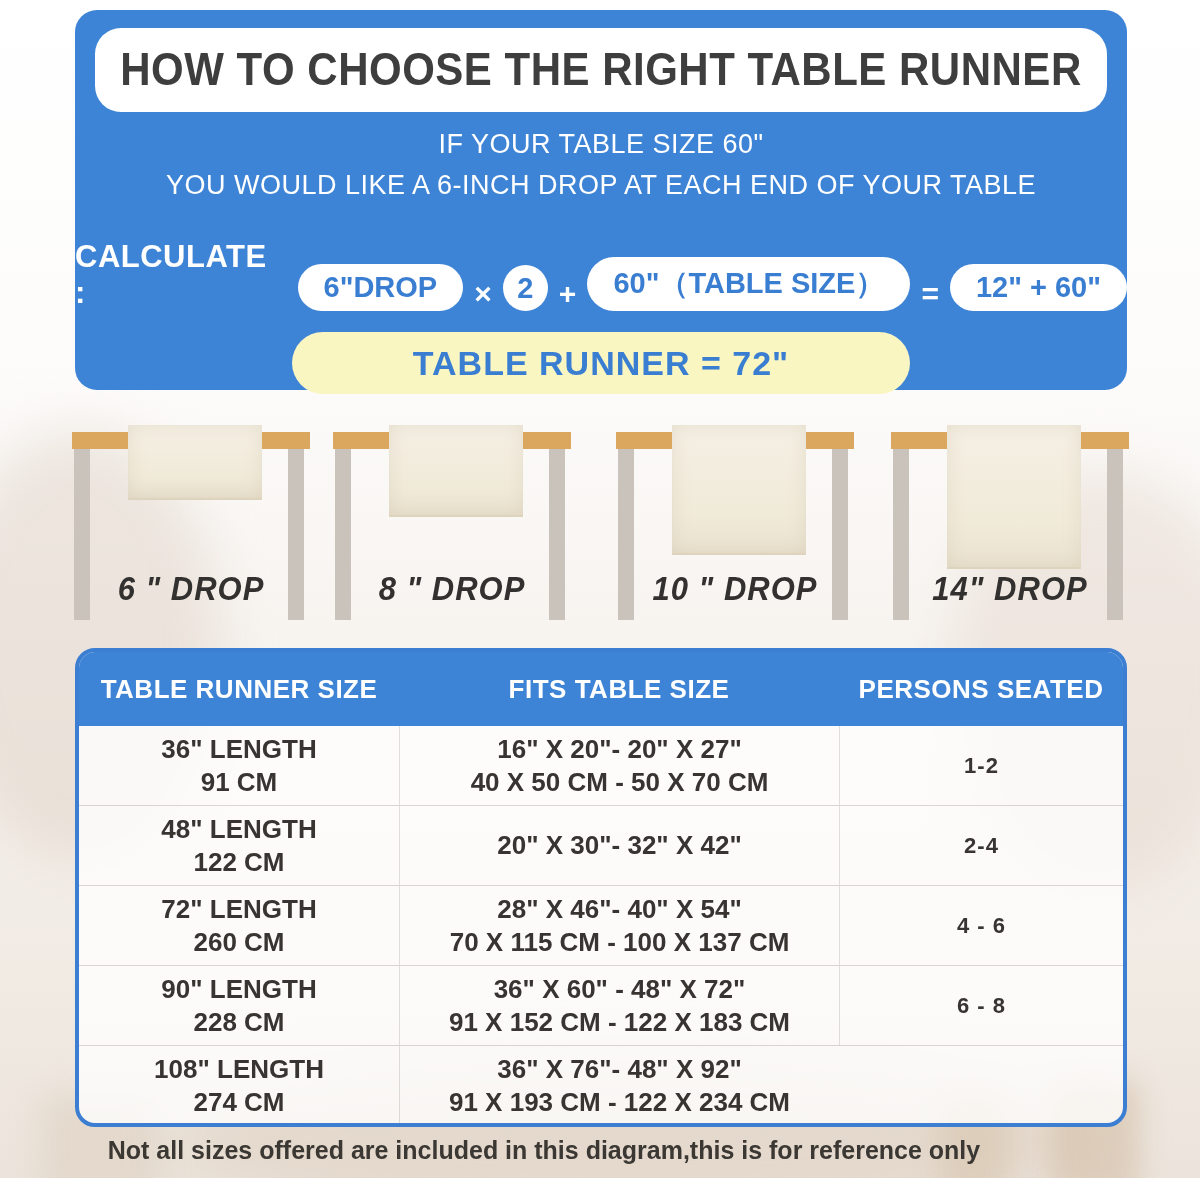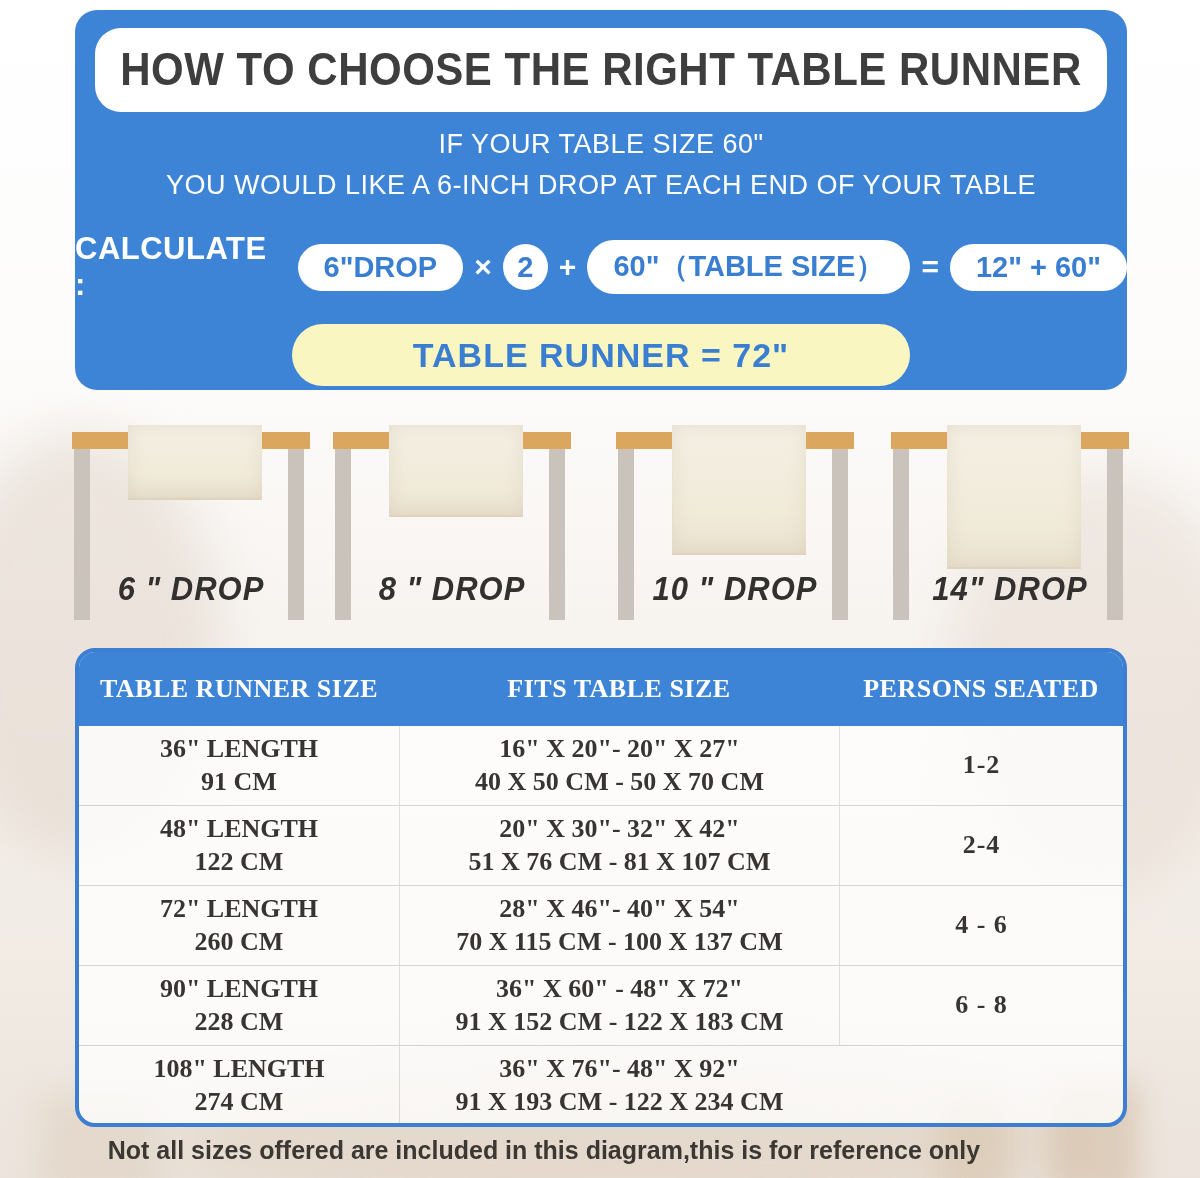--- a/index.html
+++ b/index.html
@@ -16,48 +16,48 @@
   .b5{right:190px;bottom:-25px;width:70px;height:110px;background:rgba(210,188,160,0.40);filter:blur(14px);border-radius:18px;}
   .b6{left:40px;bottom:-25px;width:120px;height:110px;background:rgba(214,196,176,0.38);filter:blur(16px);border-radius:20px;}
 
   
   .header-panel{position:absolute;left:75px;top:10px;width:1052px;height:380px;background:#3e84d6;border-radius:22px;box-sizing:border-box;}
   .title-card{margin:18px 20px 0 20px;height:84px;background:#ffffff;border-radius:26px;display:flex;align-items:center;justify-content:center;}
   .title-card h1{margin:0;font-size:42px;font-weight:bold;color:#3e3e3e;letter-spacing:0.5px;transform:scaleY(1.08);white-space:nowrap;}
   .sub{margin:0;text-align:center;color:#ffffff;font-size:27px;letter-spacing:0.5px;}
   .sub1{margin-top:17px;}
   .sub2{margin-top:10px;}
-  .calc-row{margin-top:30px;display:flex;align-items:center;justify-content:center;gap:11px;}
+  .calc-row{margin-top:38px;display:flex;align-items:flex-end;justify-content:center;gap:11px;}
   .calc-label{color:#ffffff;font-weight:bold;font-size:31px;letter-spacing:0.5px;margin-right:4px;}
   .pill{background:#ffffff;color:#3a7ed2;font-weight:bold;font-size:29px;border-radius:28px;padding:7px 26px;white-space:nowrap;}
   .op{color:#ffffff;font-weight:bold;font-size:30px;}
   .circle{background:#ffffff;color:#3a7ed2;font-weight:bold;font-size:29px;width:46px;height:46px;border-radius:50%;display:flex;align-items:center;justify-content:center;}
   .result-pill{margin:21px auto 0 auto;width:618px;height:62px;background:#faf6c2;border-radius:32px;display:flex;align-items:center;justify-content:center;color:#3a7ed2;font-weight:bold;font-size:34px;letter-spacing:1px;}
 
   
   .figs{position:absolute;left:0;top:420px;width:1200px;height:230px;}
   .fig{position:absolute;top:0;width:238px;height:230px;}
   .fig0{left:72px;} .fig1{left:333px;} .fig2{left:616px;} .fig3{left:891px;}
   .tabletop{position:absolute;left:0;right:0;top:12px;height:17px;background:#dba75f;}
   .leg{position:absolute;top:28px;width:16px;height:172px;background:#c9c3bb;}
   .leg.l{left:2px;} .leg.r{right:6px;}
   .runner{position:absolute;left:56px;width:134px;top:5px;background:linear-gradient(180deg,#f5f0e4 0%,#f0ead9 70%,#eae2cf 100%);box-shadow:inset 0 0 18px rgba(190,175,150,0.28);border-bottom:2px solid #ded4bd;}
   .fig0 .runner{height:73px;} .fig1 .runner{height:90px;} .fig2 .runner{height:128px;} .fig3 .runner{height:142px;}
   .fig-label{position:absolute;left:0;width:100%;top:152px;text-align:center;font-style:italic;font-weight:bold;font-size:31px;color:#33312f;letter-spacing:1px;transform:scaleY(1.05);}
 
   
   .size-card{position:absolute;left:75px;top:648px;width:1052px;height:479px;box-sizing:border-box;border:4px solid #3b7ed2;border-radius:20px;overflow:hidden;background:rgba(255,255,255,0.78);}
-  .grid{display:grid;grid-template-columns:320px 440px 1fr;font-family:Liberation Serif, serif;}
+  .grid{display:grid;grid-template-columns:320px 440px 1fr;}
   .size-head{height:74px;background:#3e84d6;}
   .hcell{display:flex;align-items:center;justify-content:center;color:#ffffff;font-weight:bold;font-size:26px;letter-spacing:0.5px;}
   .brow{height:79px;}
   .brow + .brow{border-top:1px solid rgba(125,115,105,0.28);}
   .cell{display:flex;flex-direction:column;align-items:center;justify-content:center;line-height:1.25;color:#373431;font-weight:bold;font-size:26px;}
   .cell.c2,.cell.c3{border-left:1px solid rgba(125,115,105,0.22);}
-  .cell.c3{font-size:26px;letter-spacing:1px;}
+  .cell.c3{font-size:22px;letter-spacing:1px;}
 
   .footer{position:absolute;left:0;top:1136px;width:1088px;margin:0;text-align:center;font-weight:bold;font-size:25px;color:#3b3733;}
 </style>
 </head>
 <body>
 
 <div class="canvas">
 
   <div class="bg">
     <div class="blob b1"></div>
@@ -138,21 +138,20 @@
           <span>1-2</span>
         </div>
       </div>
       <div class="grid brow">
         <div class="cell c1">
           <span>48" LENGTH</span>
           <span>122 CM</span>
         </div>
         <div class="cell c2">
           <span>20" X 30"- 32" X 42"</span>
-          <span>51 X 76 CM - 81 X 107 CM</span>
         </div>
         <div class="cell c3">
           <span>2-4</span>
         </div>
       </div>
       <div class="grid brow">
         <div class="cell c1">
           <span>72" LENGTH</span>
           <span>260 CM</span>
         </div>

